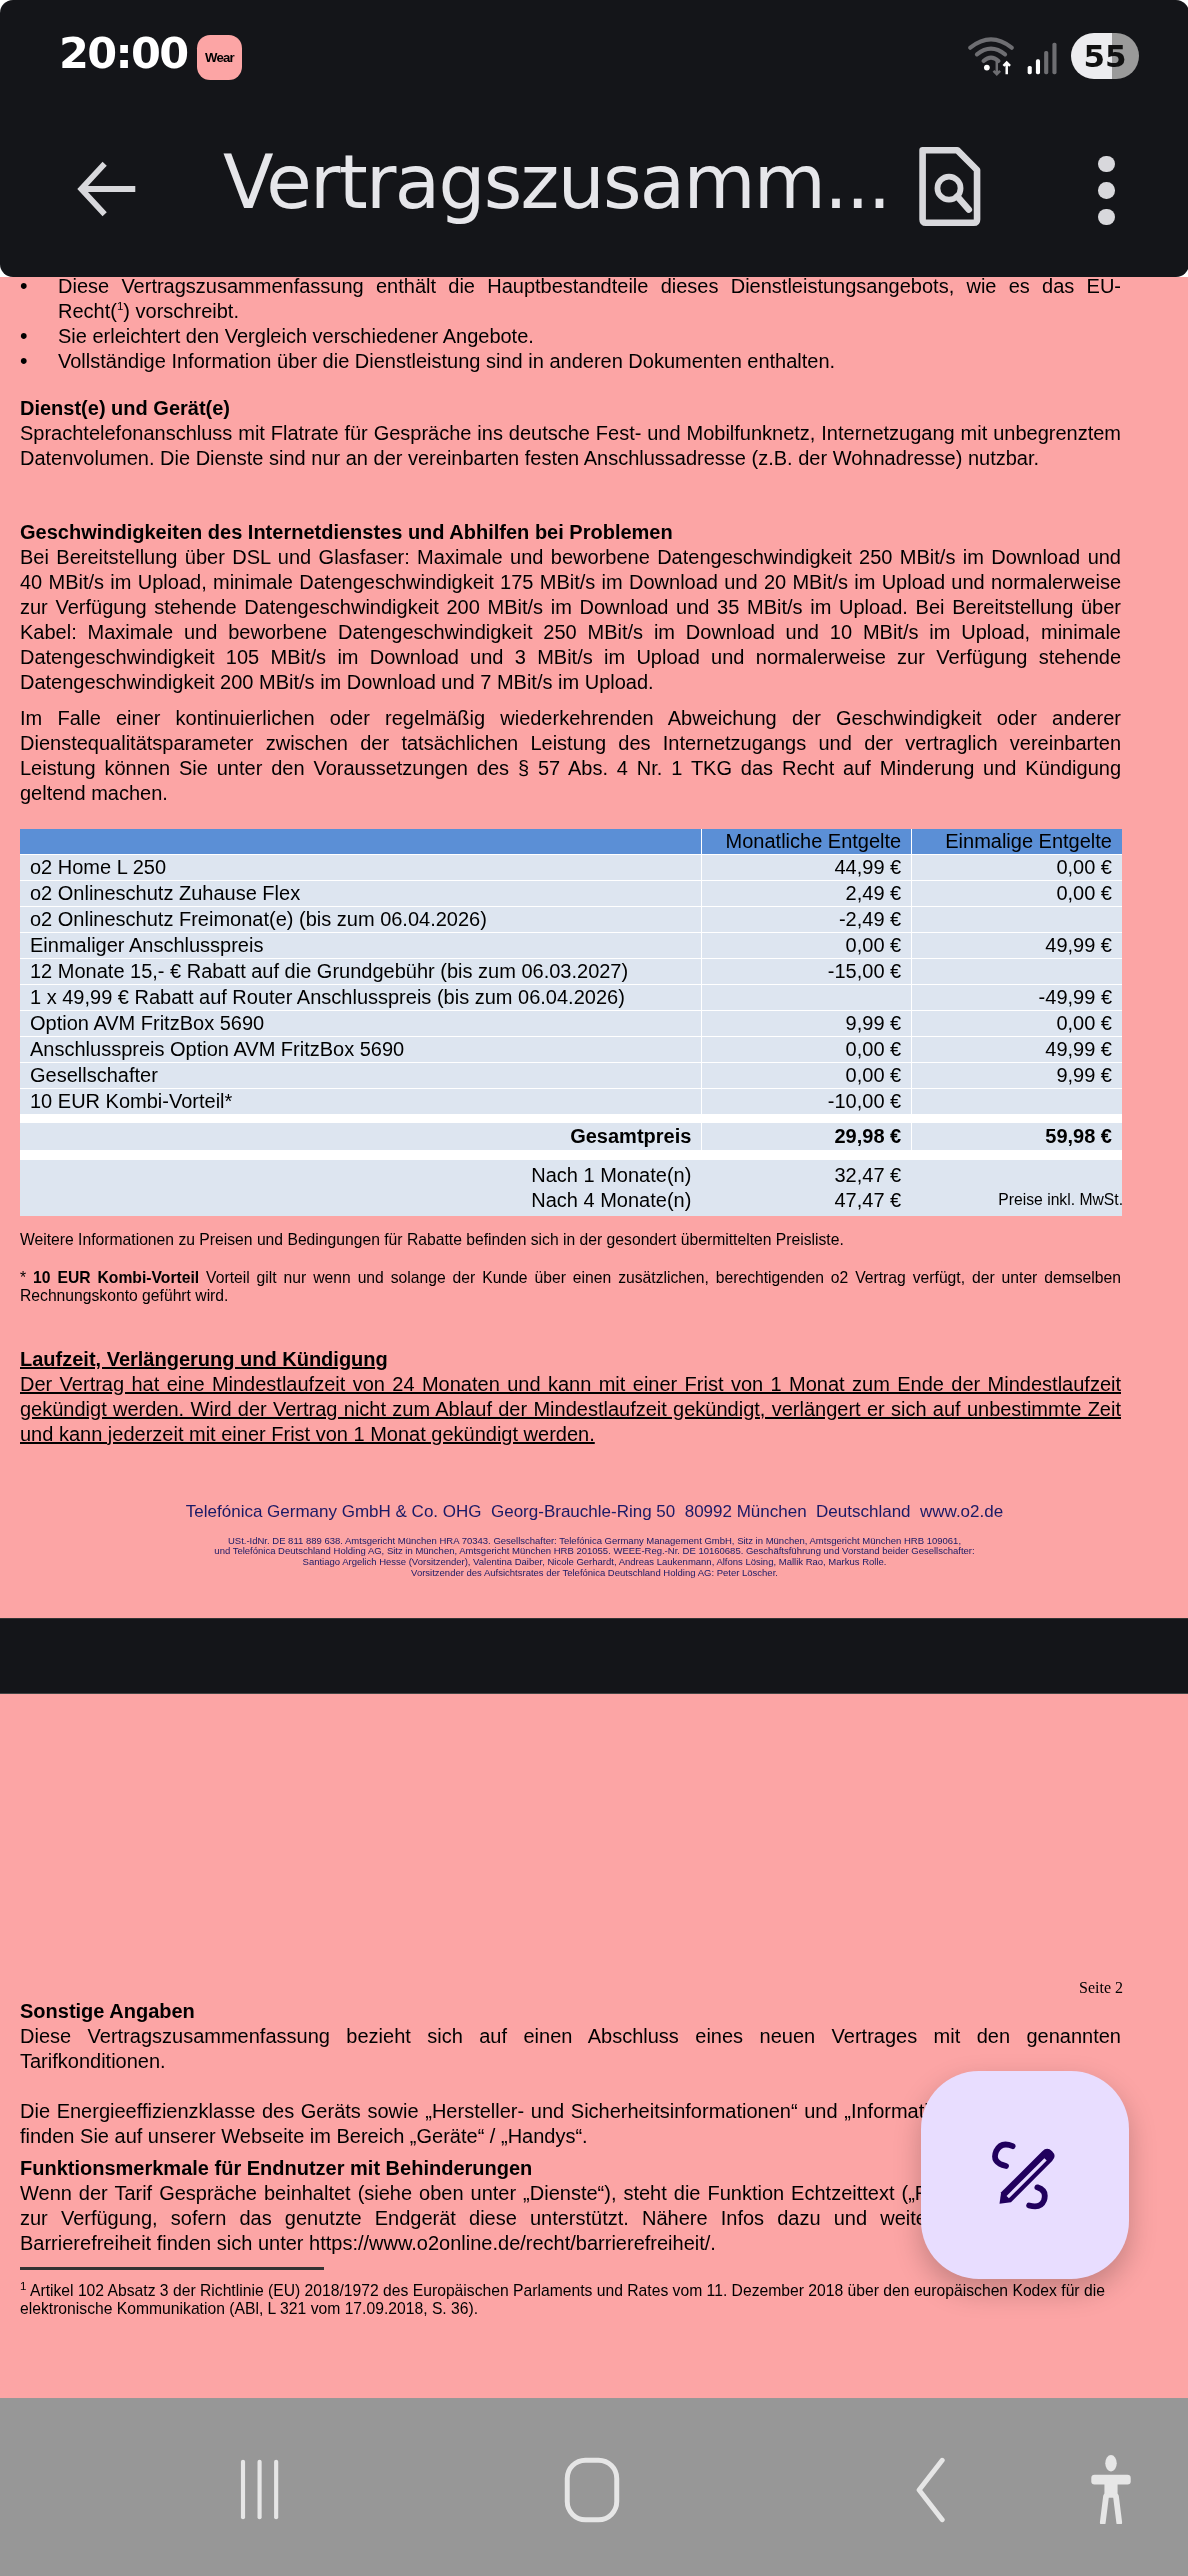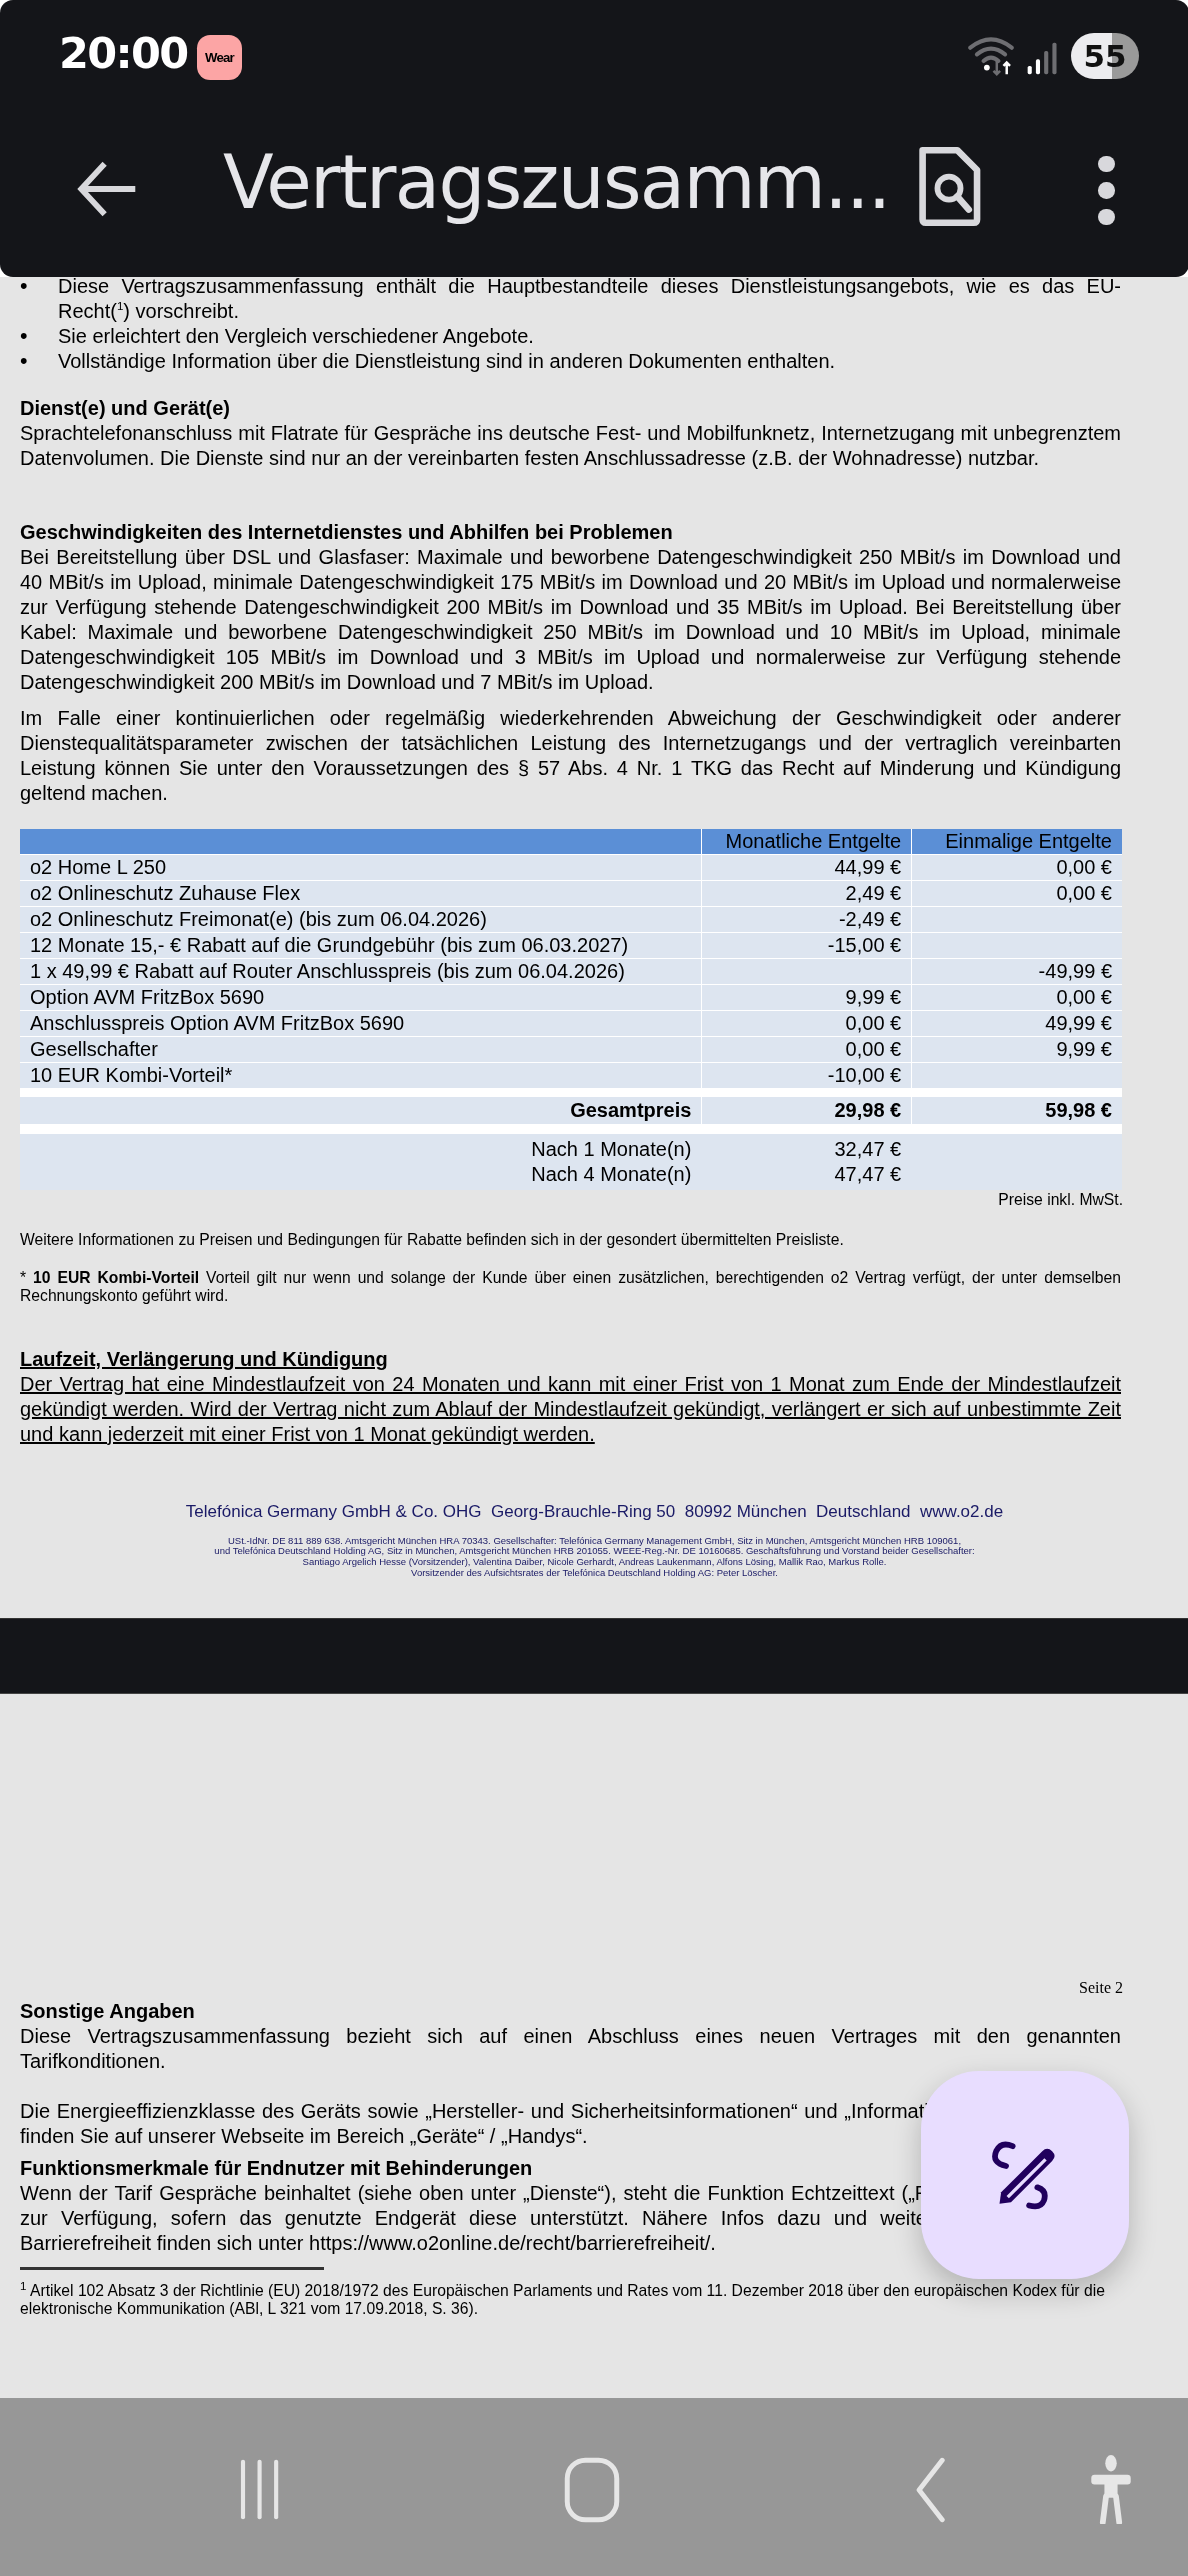--- a/index.html
+++ b/index.html
@@ -13,21 +13,21 @@
   .status-right { position: absolute; right: 50px; top: 33px; display: flex; align-items: center; gap: 11.6px; }
   .battery { width: 68px; height: 46px; border-radius: 23px; background: linear-gradient(90deg, #ececef 0 60%, #9a9a9a 60% 100%); color: #111; font-weight: bold; font-size: 31px; display: flex; align-items: center; justify-content: center; font-family: "DejaVu Sans", sans-serif; }
   .app-back { position: absolute; left: 66px; top: 149px; width: 79px; height: 79px; display: flex; align-items: center; justify-content: center; }
   .app-title { position: absolute; left: 223px; top: 139px; font-size: 74px; color: #e6e6ea; font-family: "DejaVu Sans", sans-serif; letter-spacing: -1.7px; white-space: nowrap; }
   .app-search { position: absolute; left: 916px; top: 145px; width: 66px; height: 83px; }
   .app-more { position: absolute; left: 1090px; top: 149px; width: 33px; height: 83px; display: flex; flex-direction: column; align-items: center; justify-content: space-between; padding: 6.6px 0; }
   .app-more span { width: 16.5px; height: 16.5px; border-radius: 50%; background: #d8d8dc; display: block; }
 
   
   .doc { position: absolute; left: 0; top: 277px; width: 1189px; font-size: 20px; line-height: 25px; }
-  .page { position: absolute; left: 0; width: 1189px; background: #e5e5e5; }
+  .page { position: absolute; left: 0; width: 1189px; background: #fca5a5; }
   .p1 { top: 0; height: 1341px; }
   .gap { position: absolute; left: 0; top: 1341px; width: 1189px; height: 76px; background: #141519; border-top: 0.8px solid #333; border-bottom: 1.7px solid #444; }
   .p2 { top: 1417px; height: 1734px; }
 
   .content { position: absolute; left: 20px; width: 1101px; }
   .justify { text-align: justify; text-align-last: left; }
   .bullets { list-style: none; }
   .bullets li { position: relative; padding-left: 38px; }
   .bullets li::before { content: "•"; position: absolute; left: 0; top: 0; font-size: 21.5px; }
   h3 { font-size: 20px; font-weight: bold; line-height: 25px; }
@@ -148,20 +148,25 @@
             <td class="col-desc">o2 Onlineschutz Zuhause Flex</td>
             <td class="col-m">2,49 €</td>
             <td class="col-e">0,00 €</td>
           </tr>
           <tr>
             <td class="col-desc">o2 Onlineschutz Freimonat(e) (bis zum 06.04.2026)</td>
             <td class="col-m">-2,49 €</td>
             <td class="col-e"></td>
           </tr>
           <tr>
+            <td class="col-desc">Einmaliger Anschlusspreis</td>
+            <td class="col-m">0,00 €</td>
+            <td class="col-e">49,99 €</td>
+          </tr>
+          <tr>
             <td class="col-desc">12 Monate 15,- € Rabatt auf die Grundgebühr (bis zum 06.03.2027)</td>
             <td class="col-m">-15,00 €</td>
             <td class="col-e"></td>
           </tr>
           <tr>
             <td class="col-desc">1 x 49,99 € Rabatt auf Router Anschlusspreis (bis zum 06.04.2026)</td>
             <td class="col-m"></td>
             <td class="col-e">-49,99 €</td>
           </tr>
           <tr>

